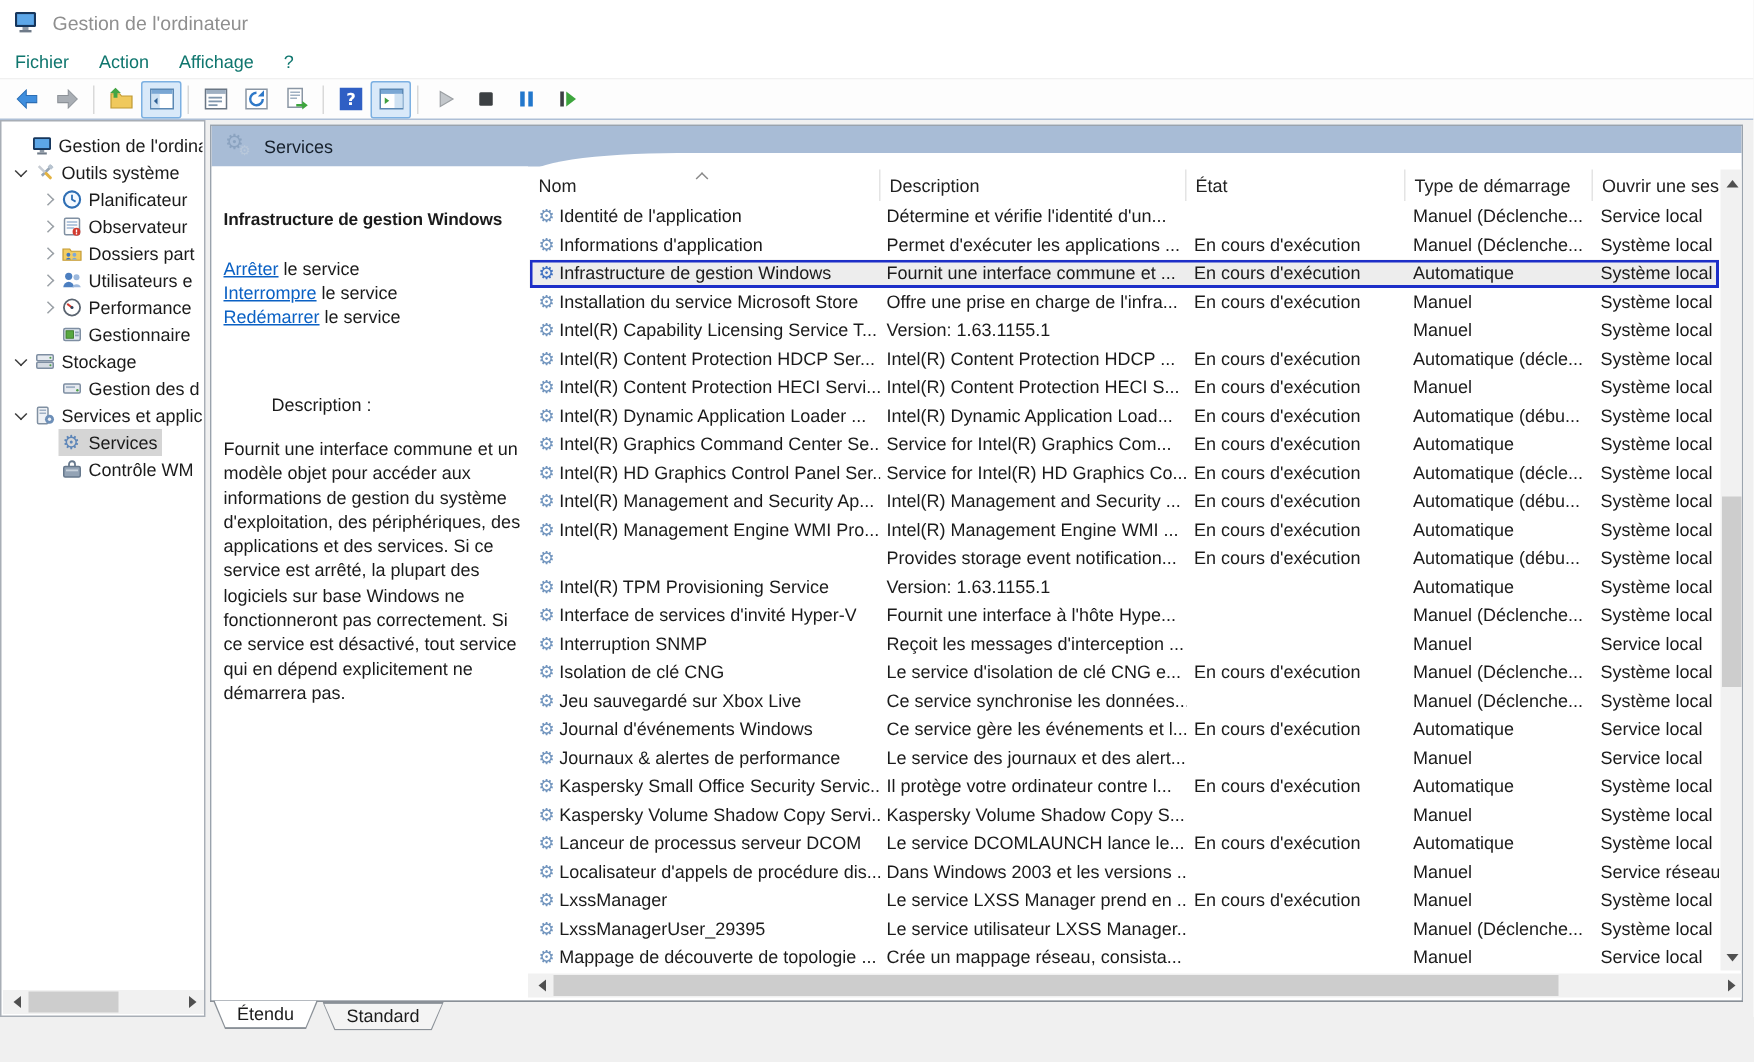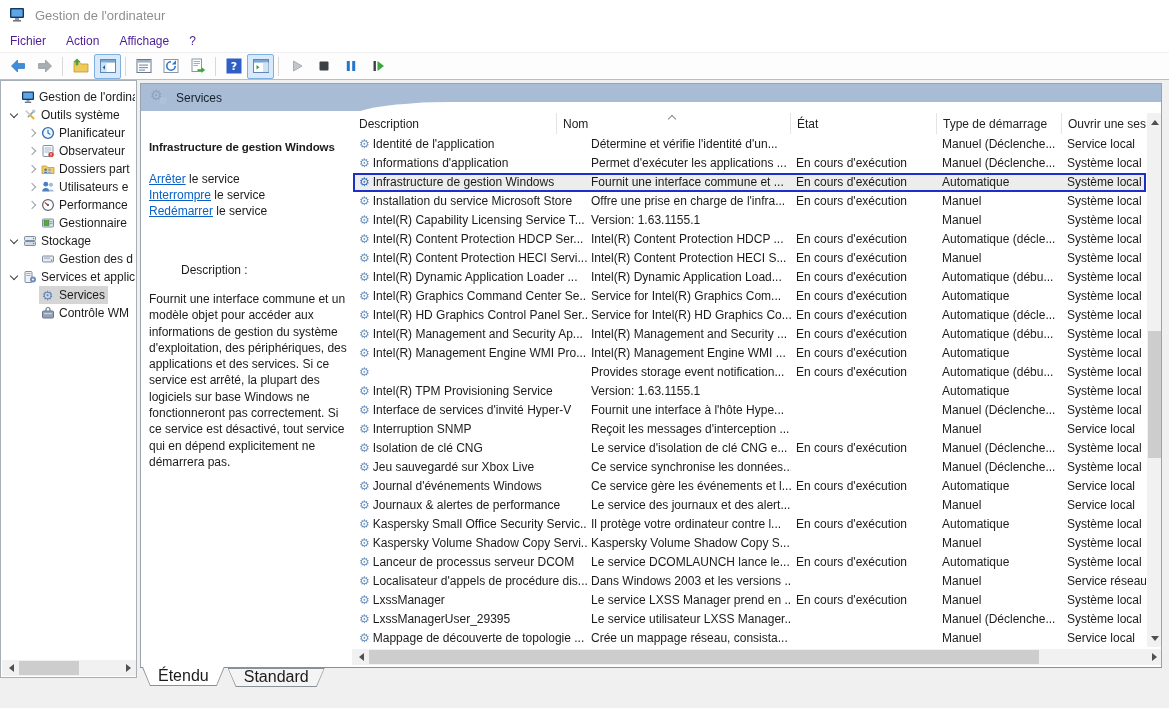--- a/index.html
+++ b/index.html
@@ -5,21 +5,21 @@
   html,body{margin:0;padding:0;}
   body{width:1169px;height:708px;position:relative;overflow:hidden;background:#f0f0f0;
        font-family:"Liberation Sans","DejaVu Sans",sans-serif;font-size:12px;color:#1b1b1b;}
   .abs{position:absolute;}
 
   
   .titlebar{left:0;top:0;width:1169px;height:30px;background:#ffffff;display:flex;align-items:center;}
   .titlebar .appicon{width:18px;height:16px;margin-left:9px;}
   .titlebar .title{margin-left:8px;color:#8f8f8f;font-size:13px;}
   .menubar{left:0;top:30px;width:1169px;height:22px;background:#ffffff;display:flex;align-items:center;border-bottom:1px solid #f0f0f0;}
-  .mitem{padding:0 10px;height:22px;line-height:22px;color:#4c1d95;}
+  .mitem{padding:0 10px;height:22px;line-height:22px;color:#0f766e;}
   .toolbar{left:0;top:53px;width:1169px;height:27px;background:#fdfdfd;display:flex;align-items:center;border-bottom:1px solid #aebfd6;padding-left:4px;box-sizing:border-box;}
   .tbtn{width:25px;height:23px;display:flex;align-items:center;justify-content:center;border:1px solid transparent;border-radius:2px;}
   .tbtn.active{background:#d9e9f9;border-color:#7cb0e2;}
   .tsep{width:1px;height:19px;background:#d9d9d9;margin:0 4px;}
   .tbtn svg{width:18px;height:18px;display:block;}
 
   
   .treepanel{left:0;top:80px;width:137px;height:598px;background:#fff;border:1px solid #a8aeb6;box-sizing:border-box;overflow:hidden;}
   .treeitems{position:absolute;left:0;top:7px;right:1px;}
   .titem{height:18px;display:flex;align-items:center;white-space:nowrap;overflow:hidden;}
@@ -92,21 +92,21 @@
   .vscroll .up{top:0;}
   .vscroll .down{bottom:0;}
   .hscroll{position:absolute;left:0px;top:547px;width:811px;height:16px;background:#f1f1f1;}
   .hscroll .thumb{position:absolute;left:17px;top:1px;width:670px;height:14px;background:#cdcdcd;}
   .hscroll .sb-btn{position:absolute;top:0;}
   .hscroll .left{left:0;}
   .hscroll .right{right:0;}
 
   
   .tabstrip{left:140px;top:667px;width:1022px;height:22px;border-top:1px solid #8a9097;display:flex;padding-left:2px;box-sizing:border-box;}
-  .tab{position:relative;height:19px;line-height:18px;padding:0 16px;margin-right:3px;font-size:16px;}
+  .tab{position:relative;height:19px;line-height:18px;padding:0 16px;margin-right:3px;font-size:12px;}
   .tab::before{content:"";position:absolute;inset:0;background:#8a9097;clip-path:polygon(0 0,100% 0,calc(100% - 8px) 100%,8px 100%);}
   .tab::after{content:"";position:absolute;left:1px;right:1px;top:1px;bottom:1px;background:#f4f4f4;clip-path:polygon(0 0,100% 0,calc(100% - 7.4px) 100%,7.4px 100%);}
   .tab.active{top:-1px;}
   .tab.active::after{top:0;background:#ffffff;}
   .tab span{position:relative;z-index:1;}
 </style>
 </head>
 <body>
 
 <div class="abs titlebar">
@@ -446,22 +446,22 @@
         <div><span class="link">Arrêter</span><span> le service</span></div>
         <div><span class="link">Interrompre</span><span> le service</span></div>
         <div><span class="link">Redémarrer</span><span> le service</span></div>
       </div>
     <div class="desc-label">Description :</div>
     <div class="desc-text">Fournit une interface commune et un modèle objet pour accéder aux informations de gestion du système d'exploitation, des périphériques, des applications et des services. Si ce service est arrêté, la plupart des logiciels sur base Windows ne fonctionneront pas correctement. Si ce service est désactivé, tout service qui en dépend explicitement ne démarrera pas.</div>
   </div>
 
   <div class="listpanel">
     <div class="lheader">
+      <span class="hcell c-name"><i class="sort-chev"></i><span>Nom</span></span>
       <span class="hcell c-desc"><span>Description</span></span>
-      <span class="hcell c-name"><i class="sort-chev"></i><span>Nom</span></span>
       <span class="hcell c-etat"><span>État</span></span>
       <span class="hcell c-type"><span>Type de démarrage</span></span>
       <span class="hcell c-sess"><span>Ouvrir une ses</span></span>
     </div>
     <div class="lbody">
         <div class="lrow">
           <span class="cell c-name">
             <span class="gear rowgear">⚙</span>
             <span class="ctext">Identité de l'application</span>
           </span>

